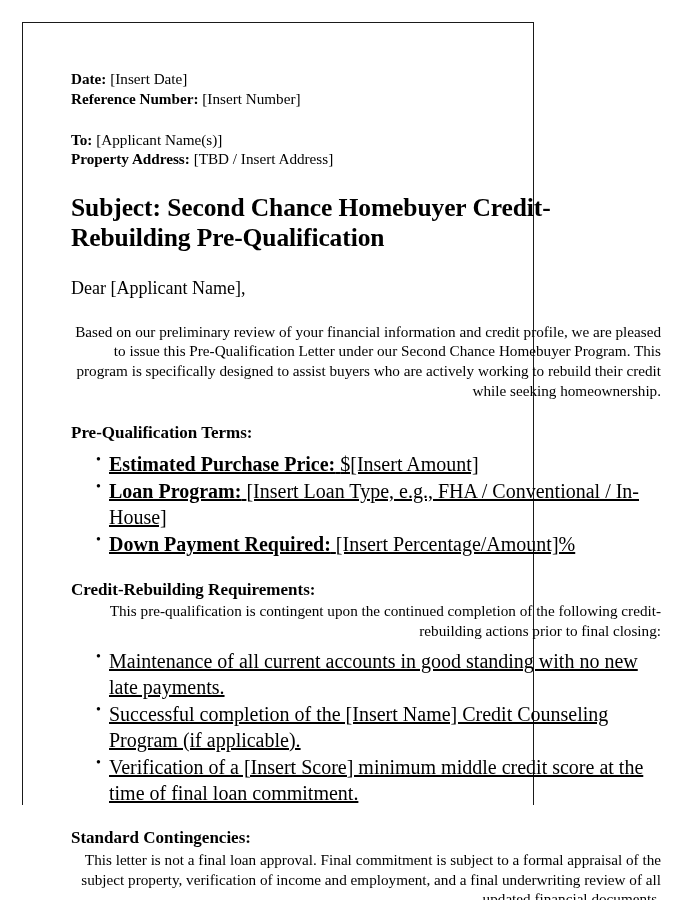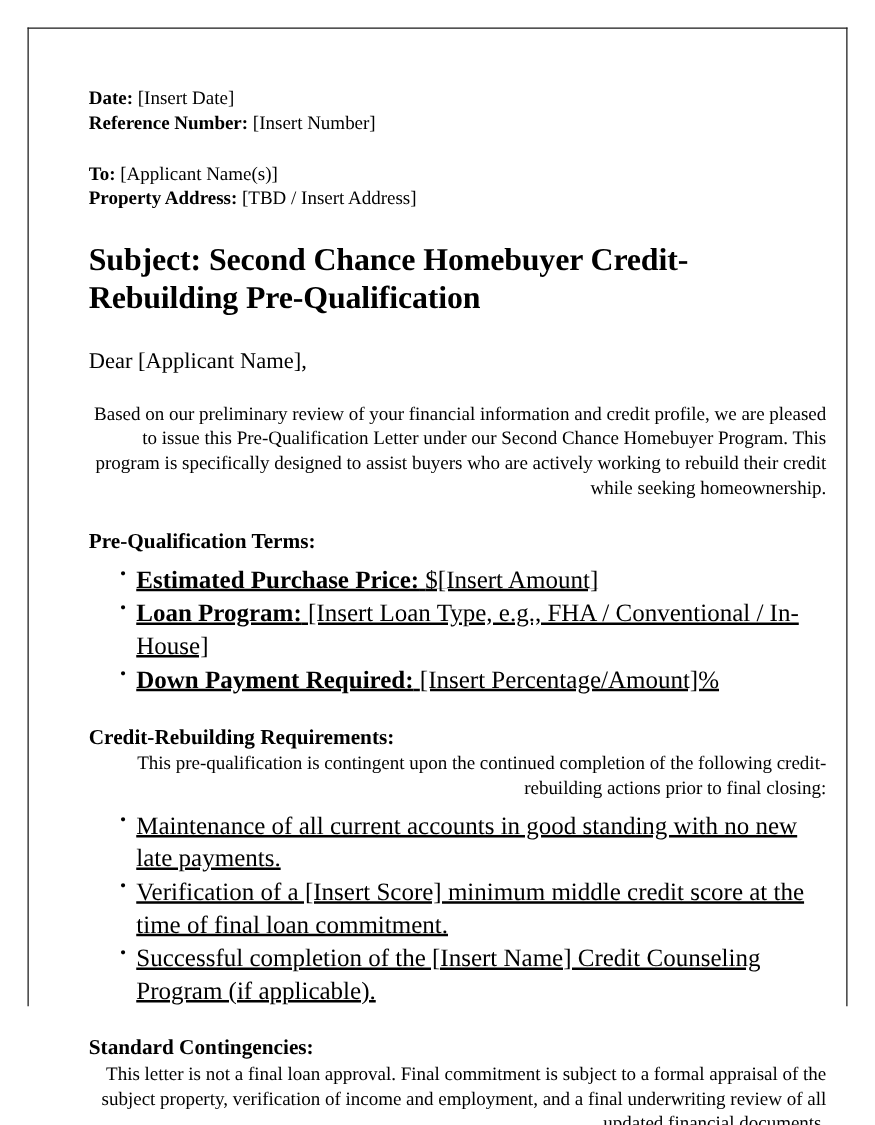--- a/index.html
+++ b/index.html
@@ -15,21 +15,21 @@
     font-family: "Liberation Serif", "DejaVu Serif", serif;
     color: #000000;
     -webkit-font-smoothing: antialiased;
   }
 
   
   .page-sheet {
     position: absolute;
     left: 22px;
     top: 22px;
-    width: 656px;
+    width: 512px;
     height: 783px;
     border: 1.2px solid #1a1a1a;
     border-bottom: none;
     box-sizing: border-box;
     background: #ffffff;
   }
 
   .doc-body {
     position: absolute;
     left: 48px;
@@ -169,22 +169,22 @@
         <span class="li-val">[Insert Percentage/Amount]%</span>
       </li>
     </ul>
 
     <div class="gap-md"></div>
 
     <div class="sect-head">Credit-Rebuilding Requirements:</div>
     <p class="para">This pre-qualification is contingent upon the continued completion of the following credit-rebuilding actions prior to final closing:</p>
     <ul class="doc-list">
       <li>Maintenance of all current accounts in good standing with no new late payments.</li>
+      <li>Successful completion of the [Insert Name] Credit Counseling Program (if applicable).</li>
       <li>Verification of a [Insert Score] minimum middle credit score at the time of final loan commitment.</li>
-      <li>Successful completion of the [Insert Name] Credit Counseling Program (if applicable).</li>
     </ul>
 
     <div class="gap-md"></div>
 
     <div class="sect-head">Standard Contingencies:</div>
     <p class="para">This letter is not a final loan approval. Final commitment is subject to a formal appraisal of the subject property, verification of income and employment, and a final underwriting review of all updated financial documents.</p>
 
     <div class="gap-md"></div>
 
 

